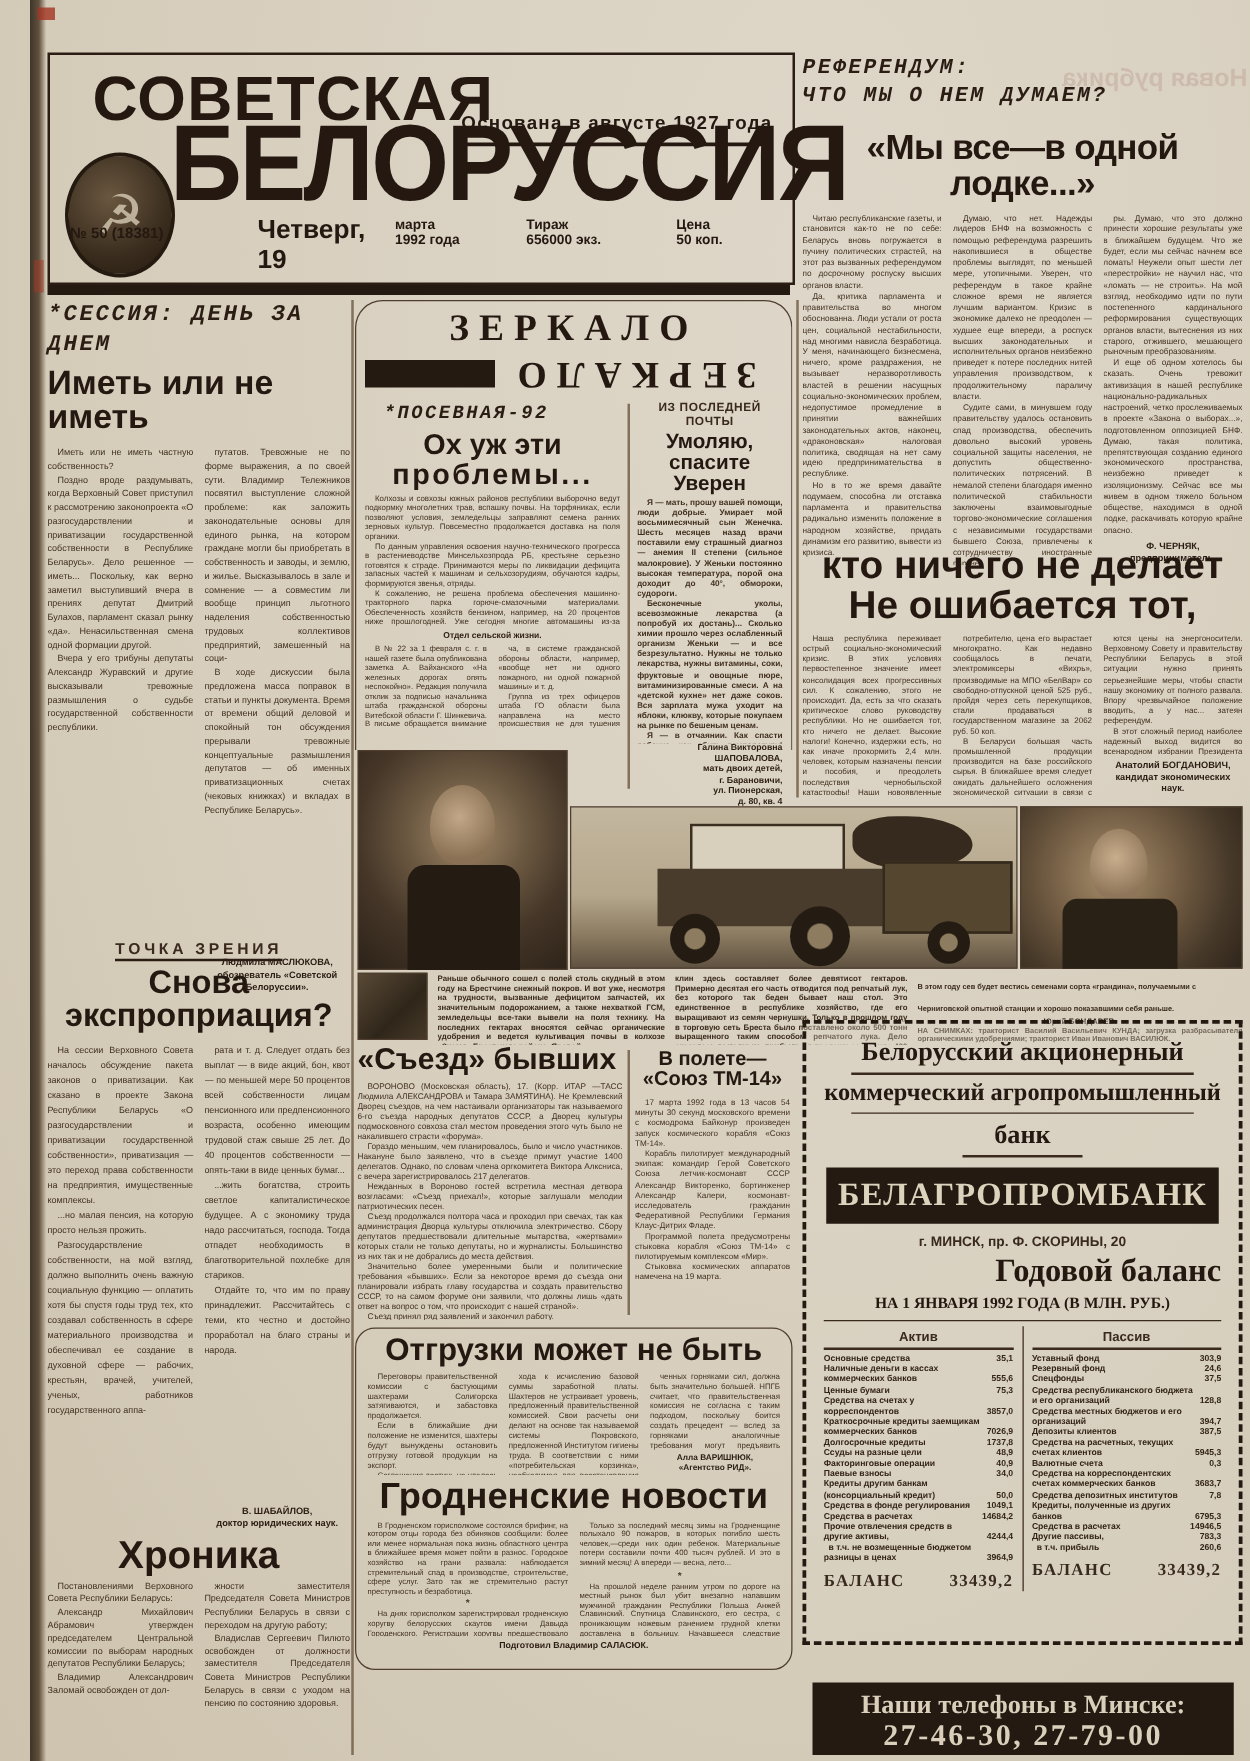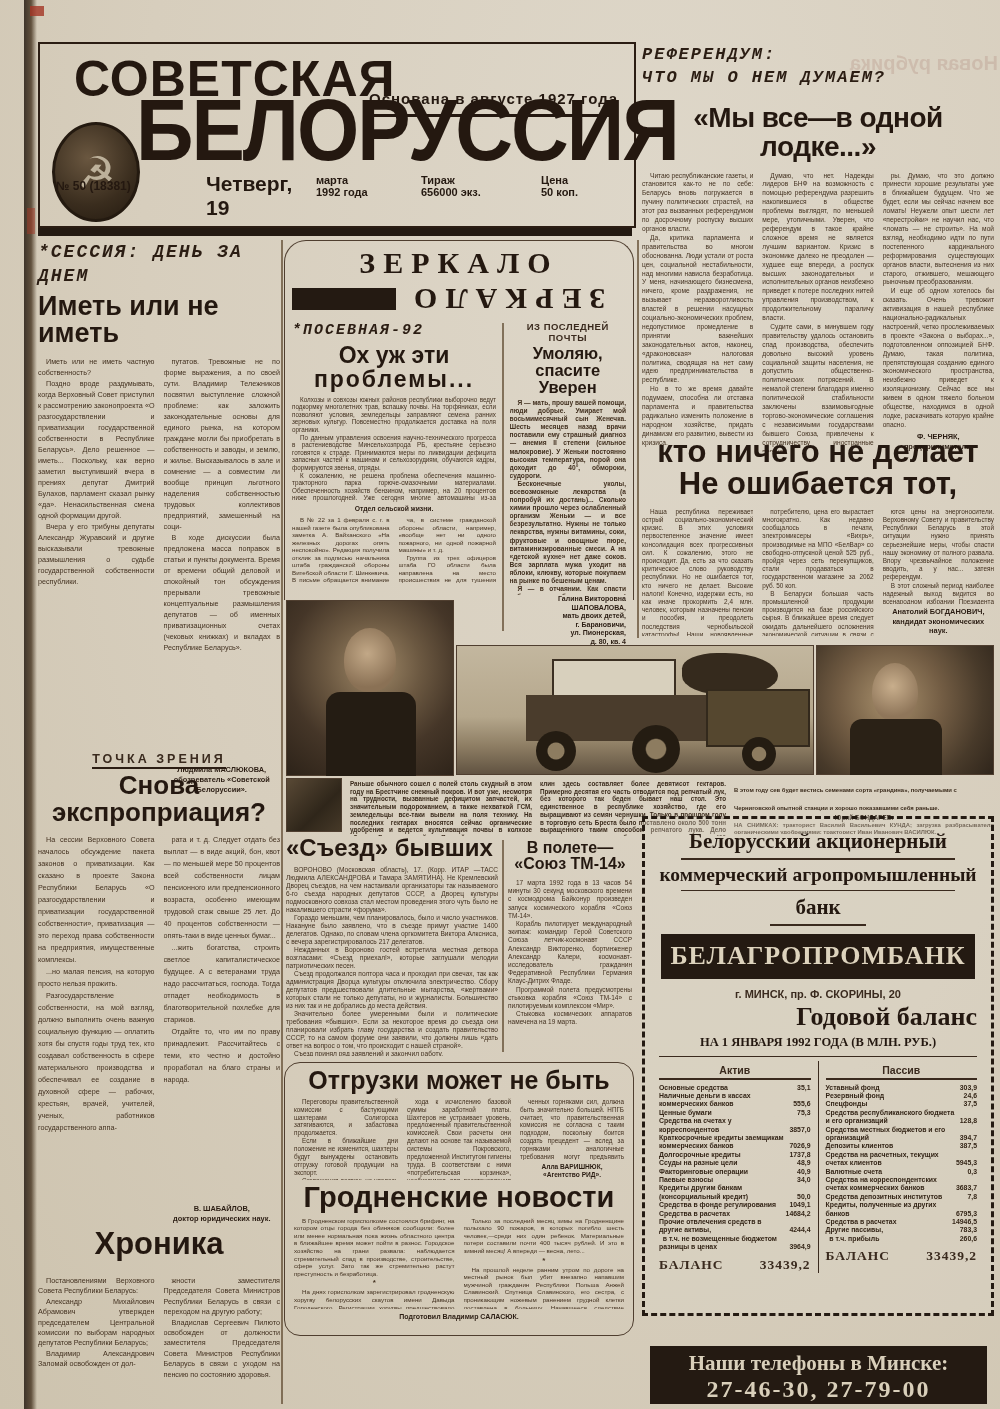--- a/index.html
+++ b/index.html
@@ -195,31 +195,31 @@
       <div class="ncol">
           <div class="ncol-text body-loose" style="line-height:12px;">
             <p class="bp">На сессии Верховного Совета началось обсуждение пакета законов о приватизации. Как сказано в проекте Закона Республики Беларусь «О разгосударствлении и приватизации государственной собственности», приватизация — это переход права собственности на предприятия, имущественные комплексы.</p>
             <p class="bp">...но малая пенсия, на которую просто нельзя прожить.</p>
             <p class="bp">Разгосударствление собственности, на мой взгляд, должно выполнить очень важную социальную функцию — оплатить хотя бы спустя годы труд тех, кто создавал собственность в сфере материального производства и обеспечивал ее создание в духовной сфере — рабочих, крестьян, врачей, учителей, ученых, работников государственного аппа-</p>
           </div>
         </div>
       <div class="ncol">
         <div class="ncol-text body-loose" style="line-height:12px;">
             <p class="bp">рата и т. д. Следует отдать без выплат — в виде акций, бон, квот — по меньшей мере 50 процентов всей собственности лицам пенсионного или предпенсионного возраста, особенно имеющим трудовой стаж свыше 25 лет. До 40 процентов собственности — опять-таки в виде ценных бумаг...</p>
-            <p class="bp">...жить богатства, строить светлое капиталистическое будущее. А с ветеранами труда надо рассчитаться, господа. Тогда отпадет необходимость в благотворительной похлебке для стариков.</p>
+            <p class="bp">...жить богатства, строить светлое капиталистическое будущее. А с экономику труда надо рассчитаться, господа. Тогда отпадет необходимость в благотворительной похлебке для стариков.</p>
             <p class="bp">Отдайте то, что им по праву принадлежит. Рассчитайтесь с теми, кто честно и достойно проработал на благо страны и народа.</p>
           </div>
         <div class="byline"><span>В. ШАБАЙЛОВ,</span><br><span>доктор юридических наук.</span></div>
       </div>
     </div>
   </div>
 
   <div class="abs" style="left:38px;top:1228px;width:242px;">
     <div class="headline center" style="font-size:31px;">Хроника</div>
-    <div class="cols" style="height:118px;margin-top:16px;">
+    <div class="cols" style="height:118px;margin-top:4px;">
       <div class="ncol">
           <div class="ncol-text body-loose" style="line-height:10.4px;">
             <p class="bp">Постановлениями Верховного Совета Республики Беларусь:</p>
             <p class="bp">Александр Михайлович Абрамович утвержден председателем Центральной комиссии по выборам народных депутатов Республики Беларусь;</p>
             <p class="bp">Владимир Александрович Заломай освобожден от дол-</p>
           </div>
         </div>
       <div class="ncol">
           <div class="ncol-text body-loose" style="line-height:10.4px;">
             <p class="bp">жности заместителя Председателя Совета Министров Республики Беларусь в связи с переходом на другую работу;</p>
@@ -231,21 +231,21 @@
 
   <div class="abs rounded-box" style="left:284px;top:240px;width:350px;height:360px;border-bottom:none;border-radius:22px 22px 0 0;padding:5px 7px;">
     <div class="mir-row1">ЗЕРКАЛО</div>
     <div class="mir-row2">
       <div class="mir-bar"></div>
       <span class="mir-flip">ЗЕРКАЛО</span>
     </div>
     <div style="display:flex;margin-top:5px;">
 
       <div style="width:204px;">
-        <div class="kicker-serif" style="font-size:15px;">*ПОСЕВНАЯ-92</div>
+        <div class="kicker-serif" style="font-size:15px;margin-left:15px;">*ПОСЕВНАЯ-92</div>
         <div class="headline center" style="font-size:23px;margin-top:3px;">Ох уж эти</div>
         <div class="headline center" style="font-size:23px;letter-spacing:2px;">проблемы...</div>
         <div style="height:106px;overflow:hidden;margin-top:4px;" class="body-sm">
             <p class="bp" style="font-size:6.3px;line-height:7.6px;">Колхозы и совхозы южных районов республики выборочно ведут подкормку многолетних трав, вспашку почвы. На торфяниках, если позволяют условия, земледельцы заправляют семена ранних зерновых культур. Повсеместно продолжается доставка на поля органики.</p>
             <p class="bp" style="font-size:6.3px;line-height:7.6px;">По данным управления освоения научно-технического прогресса в растениеводстве Минсельхозпрода РБ, крестьяне серьезно готовятся к страде. Принимаются меры по ликвидации дефицита запасных частей к машинам и сельхозорудиям, обучаются кадры, формируются звенья, отряды.</p>
             <p class="bp" style="font-size:6.3px;line-height:7.6px;">К сожалению, не решена проблема обеспечения машинно-тракторного парка горюче-смазочными материалами. Обеспеченность хозяйств бензином, например, на 20 процентов ниже прошлогодней. Уже сегодня многие автомашины из-за отсутствия горючего стоят на приколе.</p>
           </div>
         <div class="byline" style="font-size:6.8px;">Отдел сельской жизни.</div>
 
         <div class="cols" style="height:68px;margin-top:3px;">

